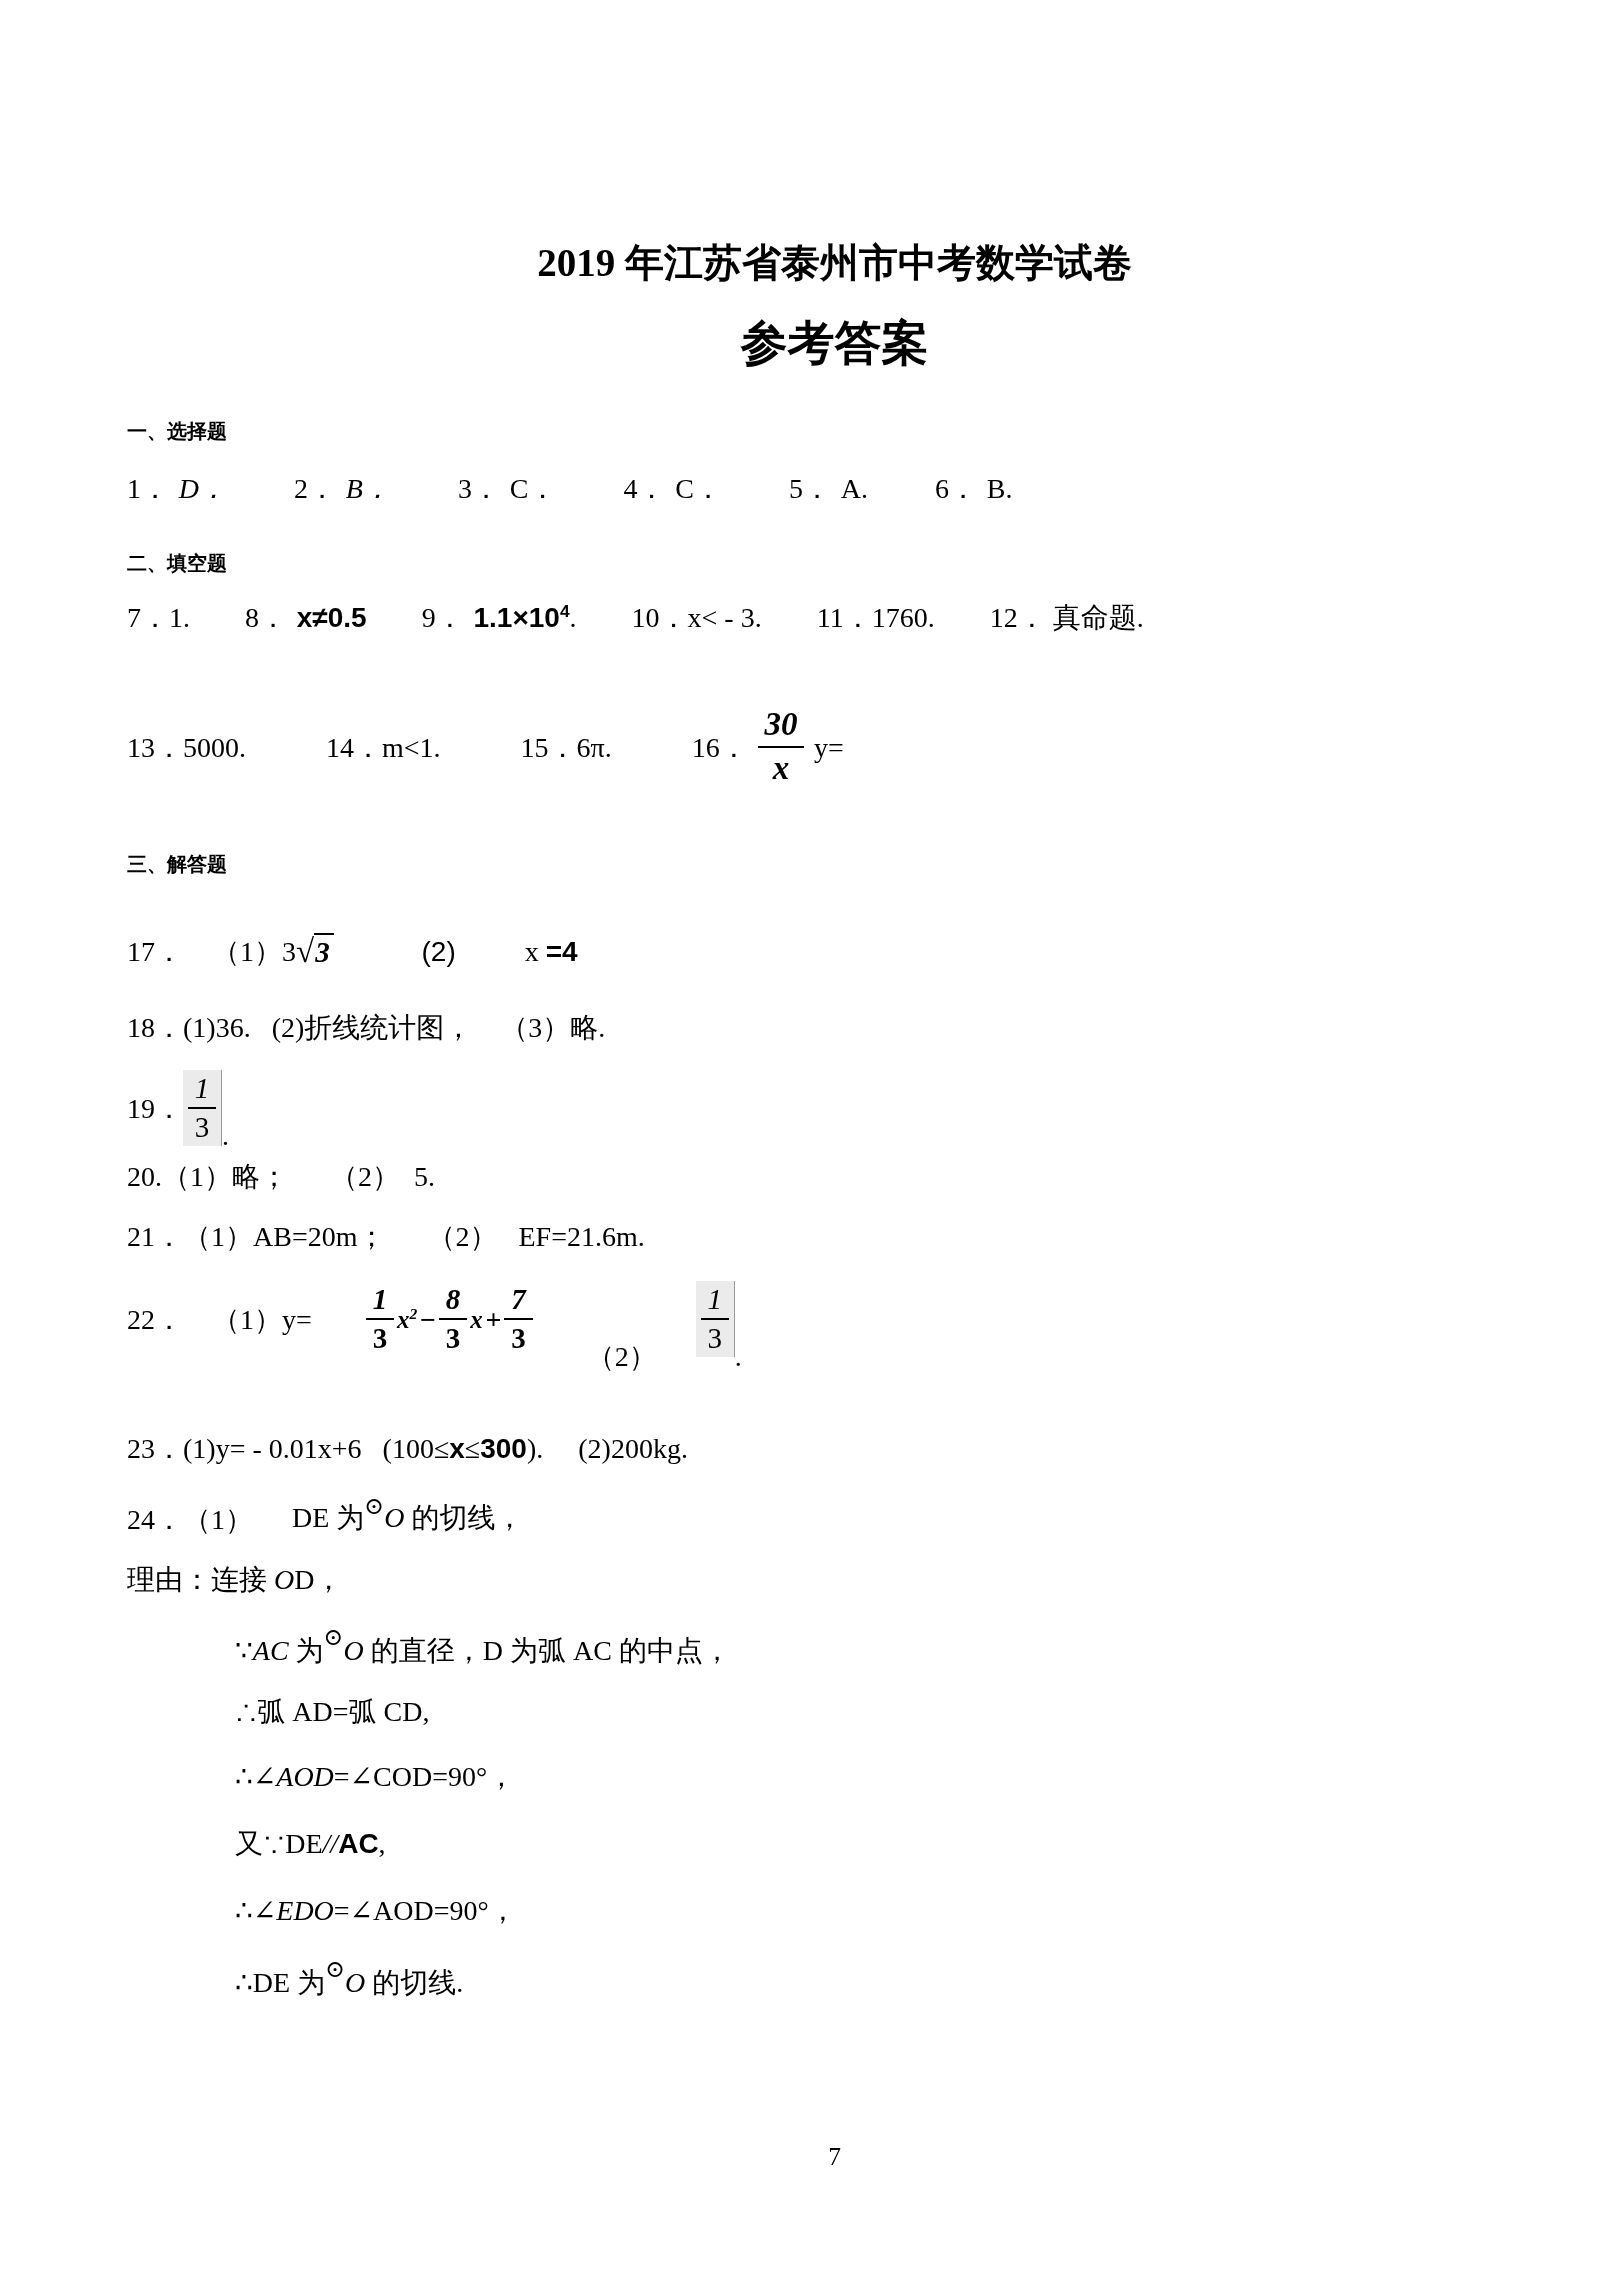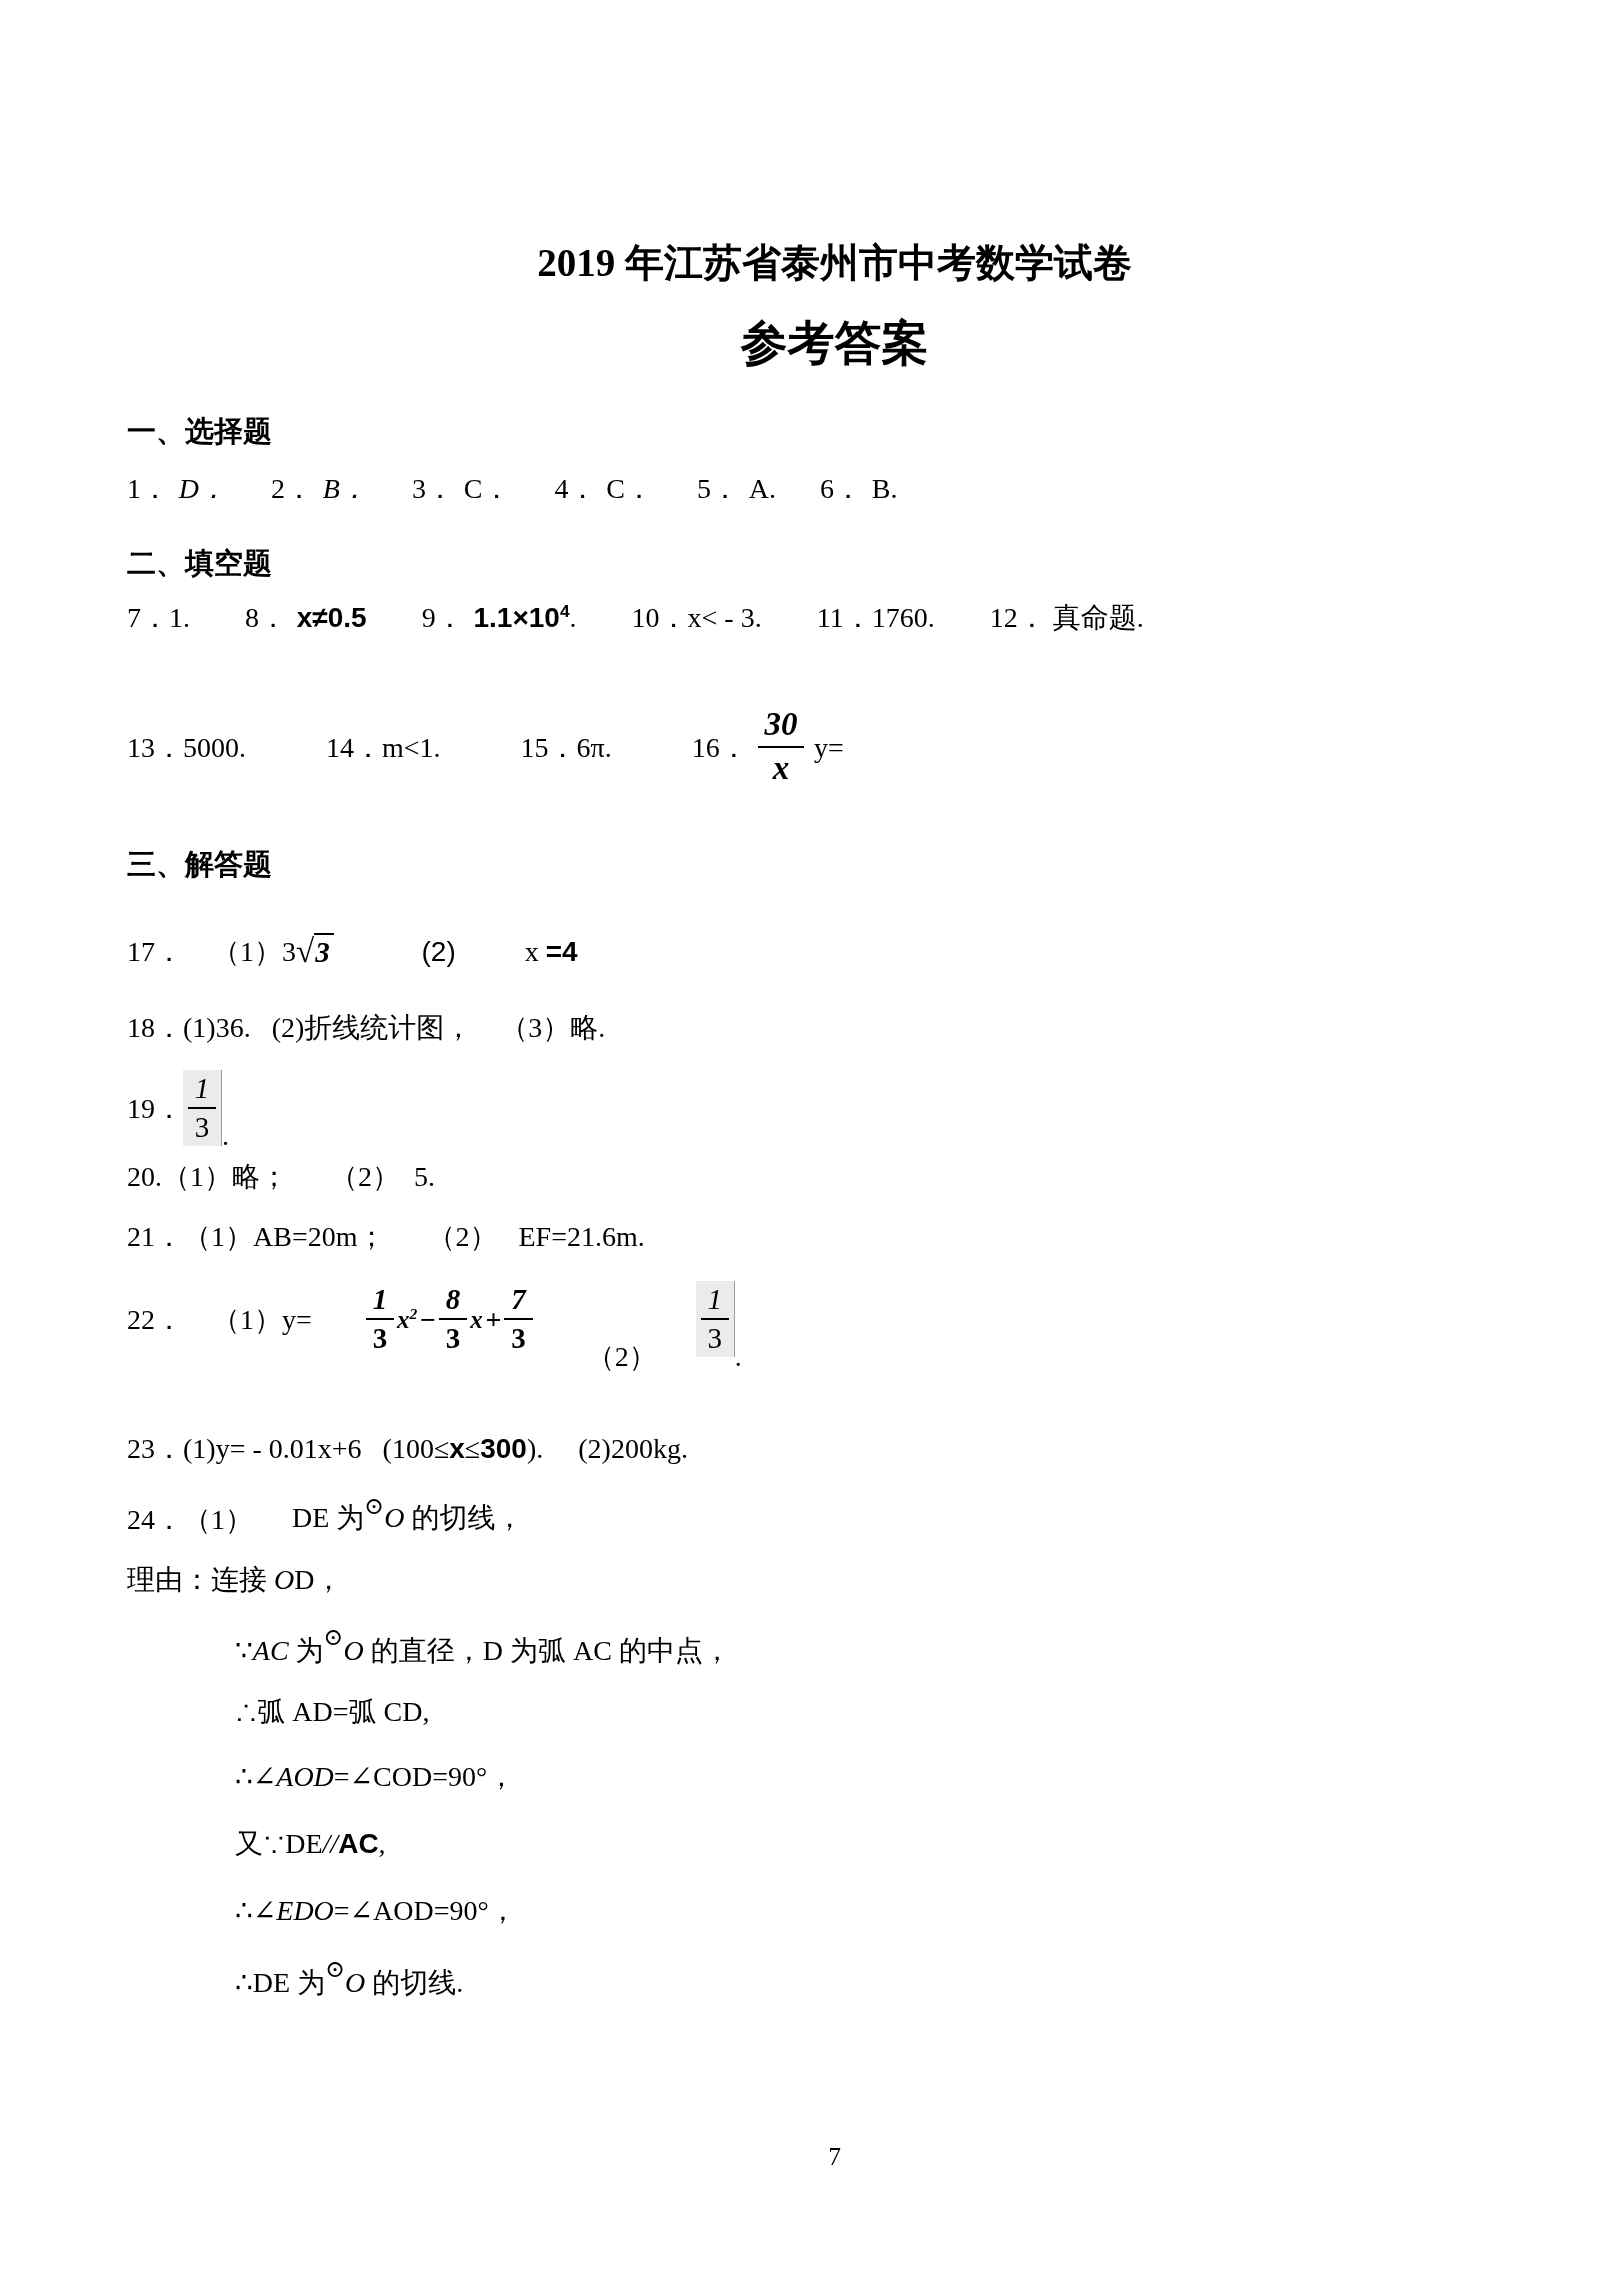--- a/index.html
+++ b/index.html
@@ -17,21 +17,21 @@
     font-size:28px;
     line-height:39px;
     white-space:pre-wrap;
     padding-left:24px;
   }
   .center{left:0;width:1621px;text-align:center;}
   .title{font-size:39px;font-weight:bold;line-height:55px;}
   .subtitle{font-size:47px;font-weight:bold;line-height:55px;}
   .heading{
     font-family:"Liberation Sans","DejaVu Sans",sans-serif;
-    font-weight:bold;font-size:29px;
+    font-weight:bold;font-size:20px;
   }
   .row{display:flex;align-items:center;}
   .row .item > span + span{margin-left:9.8px;}
   .it{font-style:italic;}
   .sans-b{font-family:"Liberation Sans","DejaVu Sans",sans-serif;font-weight:bold;text-align:right;}
   sup{font-size:0.62em;vertical-align:super;line-height:0;}
   
   .frac{
     display:inline-flex;flex-direction:column;align-items:center;
     vertical-align:middle;line-height:1.15;font-size:29px;
@@ -47,21 +47,21 @@
   
   .odot{display:inline-block;font-size:0.85em;transform:translateY(-0.55em);}
   .oo{font-style:italic;}
   
   .g30{margin-left:29px;} .g40{margin-left:39px;} .g55{margin-left:54px;}
   .g70{margin-left:69px;} .g90{margin-left:88px;}
   
   #t-title{top:235px;}
   #t-sub{top:316px;}
   #h-choice{top:412px;}
-  #row-choice{top:469px;gap:44px;}
+  #row-choice{top:469px;gap:67px;}
   #h-fill{top:544px;}
   #row-fill1{top:598px;gap:55px;}
   #row-fill2{top:698px;gap:80px;height:98px;}
   #h-solve{top:845px;}
   #l-q17{top:921px;height:61px;display:flex;align-items:center;}
   #l-q18{top:1008px;}
   #l-q19{top:1061px;height:94px;display:flex;align-items:center;}
   #l-q20{top:1157px;}
   #l-q21{top:1217px;}
   #l-q22{top:1262px;height:114px;display:flex;align-items:center;}

